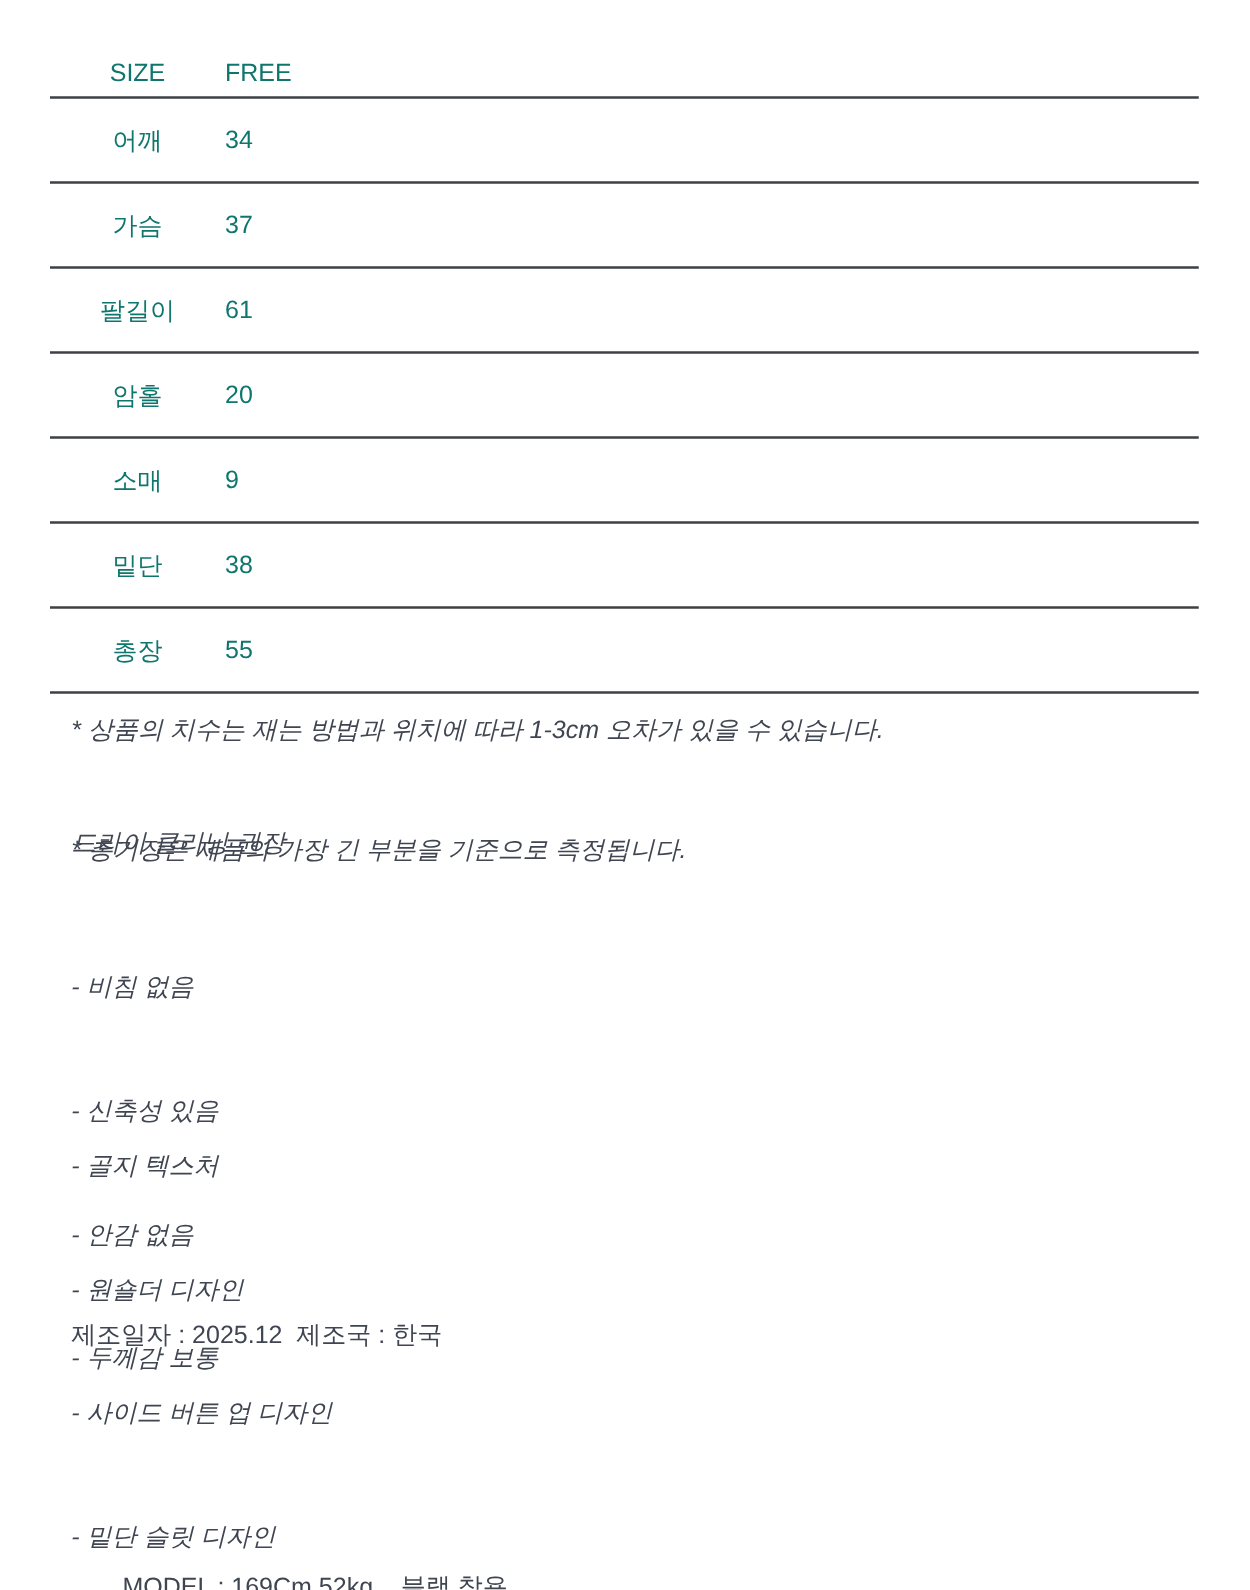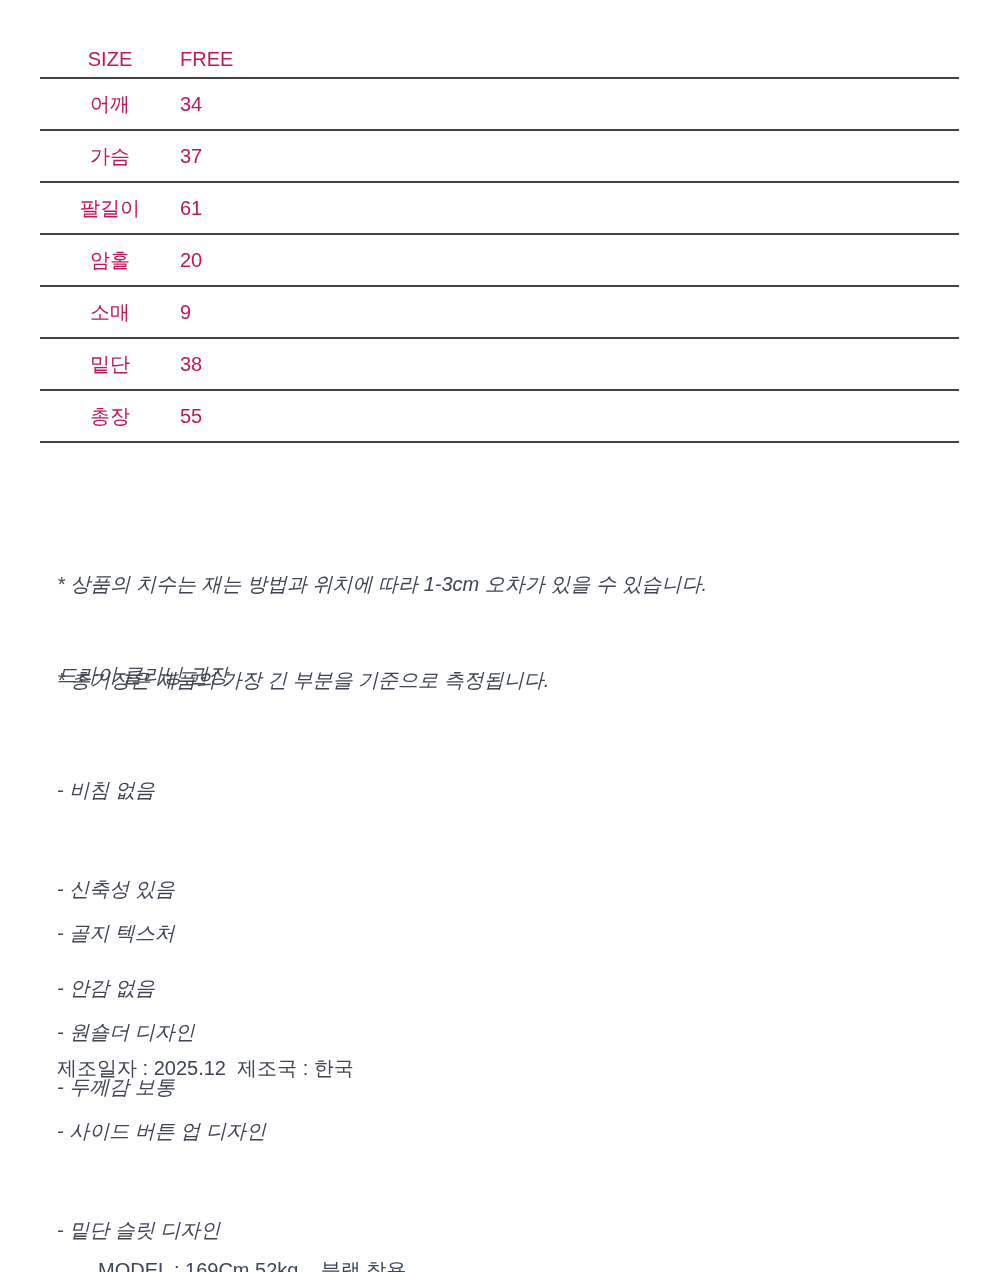--- a/index.html
+++ b/index.html
@@ -16,26 +16,26 @@
     overflow: hidden;
   }
 
   
   .size-table {
     position: absolute;
     left: 40px;
     top: 42px;
     width: 919px;
     font-size: 20px;
-    color: #be185d;
+    color: #0f766e;
   }
   .t-row {
     display: flex;
     align-items: center;
-    height: 52px;
+    height: 68px;
     border-bottom: 2px solid #3e4146;
     box-sizing: border-box;
   }
   .t-row.t-head {
     height: 37px;
   }
   .t-col1 {
     width: 140px;
     text-align: center;
     flex: 0 0 auto;

